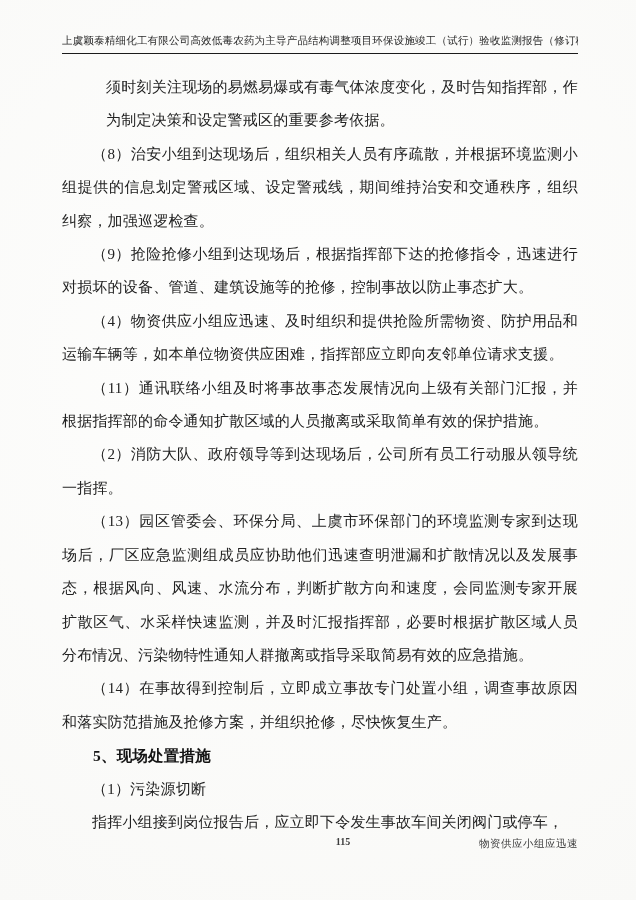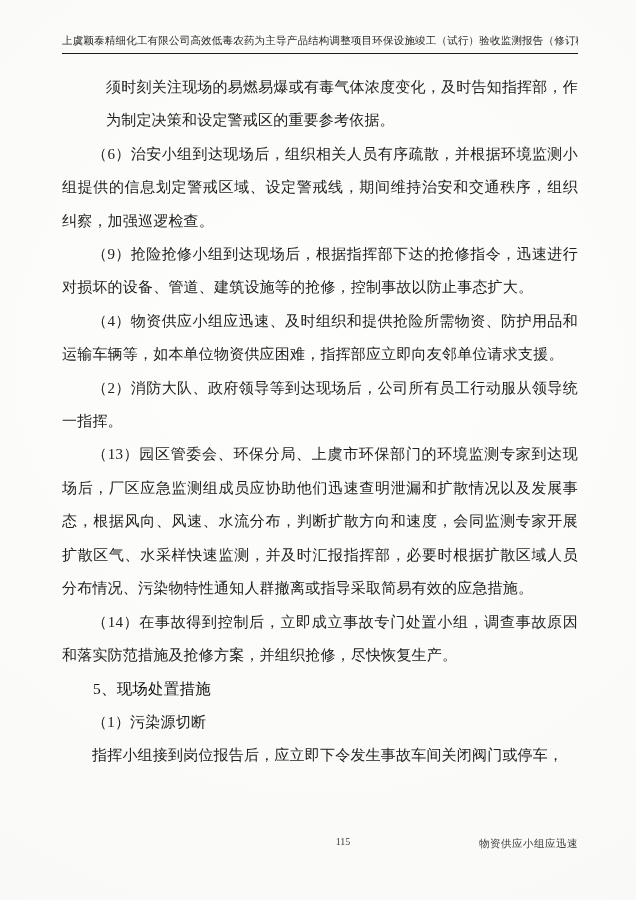--- a/index.html
+++ b/index.html
@@ -56,21 +56,21 @@
     text-indent: 2em;
   }
   .content p.noindent {
     text-indent: 0;
     margin-left: 44px;
   }
   .section-heading {
     margin: 0;
     margin-top: 3px;
     text-indent: 1.8em;
-    font-weight: normal;
+    font-weight: bold;
     font-size: 15.5px;
     line-height: 33.4px;
     color: #141414;
   }
   
   .footer {
     position: absolute;
     left: 62px;
     width: 516px;
     top: 836px;
@@ -78,42 +78,44 @@
     filter: blur(0.3px);
   }
   .page-number {
     position: absolute;
     left: 236px;
     width: 90px;
     text-align: center;
     font-size: 10px;
     color: #3d3d3d;
     font-family: "Liberation Serif", "DejaVu Serif", serif;
+    font-weight: bold;
   }
   .footer-org {
     position: absolute;
     right: 0;
     top: 1px;
     font-size: 10.5px;
     letter-spacing: 0.5px;
     color: #3a3a3a;
   }
 </style>
 </head>
 <body>
 
 <div class="page">
 
   <div class="header">上虞颖泰精细化工有限公司高效低毒农药为主导产品结构调整项目环保设施竣工（试行）验收监测报告（修订稿）</div>
 
   <div class="content">
     <p class="noindent">须时刻关注现场的易燃易爆或有毒气体浓度变化，及时告知指挥部，作为制定决策和设定警戒区的重要参考依据。</p>
-    <p>（6）治安小组到达现场后，组织相关人员有序疏散，并根据环境监测小组提供的信息划定警戒区域、设定警戒线，期间维持治安和交通秩序，组织纠察，加强巡逻检查。</p>
+    <p>（8）治安小组到达现场后，组织相关人员有序疏散，并根据环境监测小组提供的信息划定警戒区域、设定警戒线，期间维持治安和交通秩序，组织纠察，加强巡逻检查。</p>
     <p>（9）抢险抢修小组到达现场后，根据指挥部下达的抢修指令，迅速进行对损坏的设备、管道、建筑设施等的抢修，控制事故以防止事态扩大。</p>
     <p>（4）物资供应小组应迅速、及时组织和提供抢险所需物资、防护用品和运输车辆等，如本单位物资供应困难，指挥部应立即向友邻单位请求支援。</p>
+    <p>（11）通讯联络小组及时将事故事态发展情况向上级有关部门汇报，并根据指挥部的命令通知扩散区域的人员撤离或采取简单有效的保护措施。</p>
     <p>（2）消防大队、政府领导等到达现场后，公司所有员工行动服从领导统一指挥。</p>
     <p>（13）园区管委会、环保分局、上虞市环保部门的环境监测专家到达现场后，厂区应急监测组成员应协助他们迅速查明泄漏和扩散情况以及发展事态，根据风向、风速、水流分布，判断扩散方向和速度，会同监测专家开展扩散区气、水采样快速监测，并及时汇报指挥部，必要时根据扩散区域人员分布情况、污染物特性通知人群撤离或指导采取简易有效的应急措施。</p>
     <p>（14）在事故得到控制后，立即成立事故专门处置小组，调查事故原因和落实防范措施及抢修方案，并组织抢修，尽快恢复生产。</p>
     <p class="section-heading">5、现场处置措施</p>
     <p>（1）污染源切断</p>
     <p>指挥小组接到岗位报告后，应立即下令发生事故车间关闭阀门或停车，</p>
   </div>
 
   <div class="footer">
     <span class="page-number">115</span>

